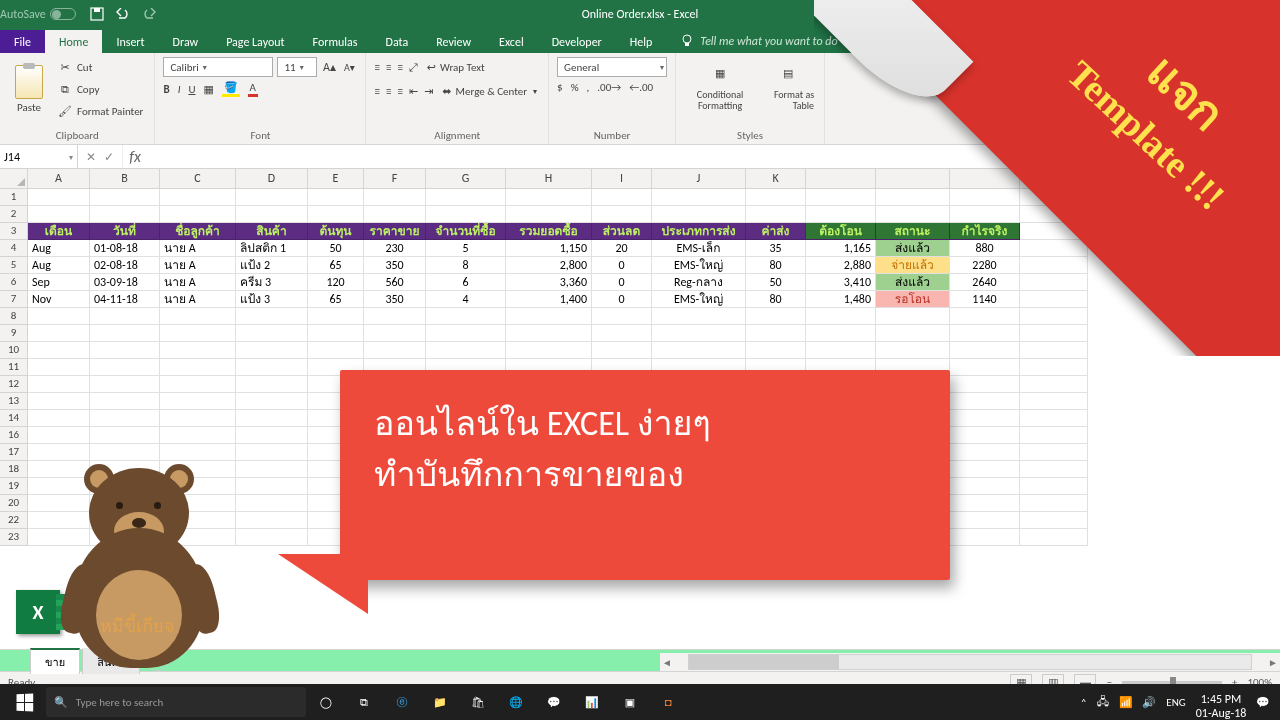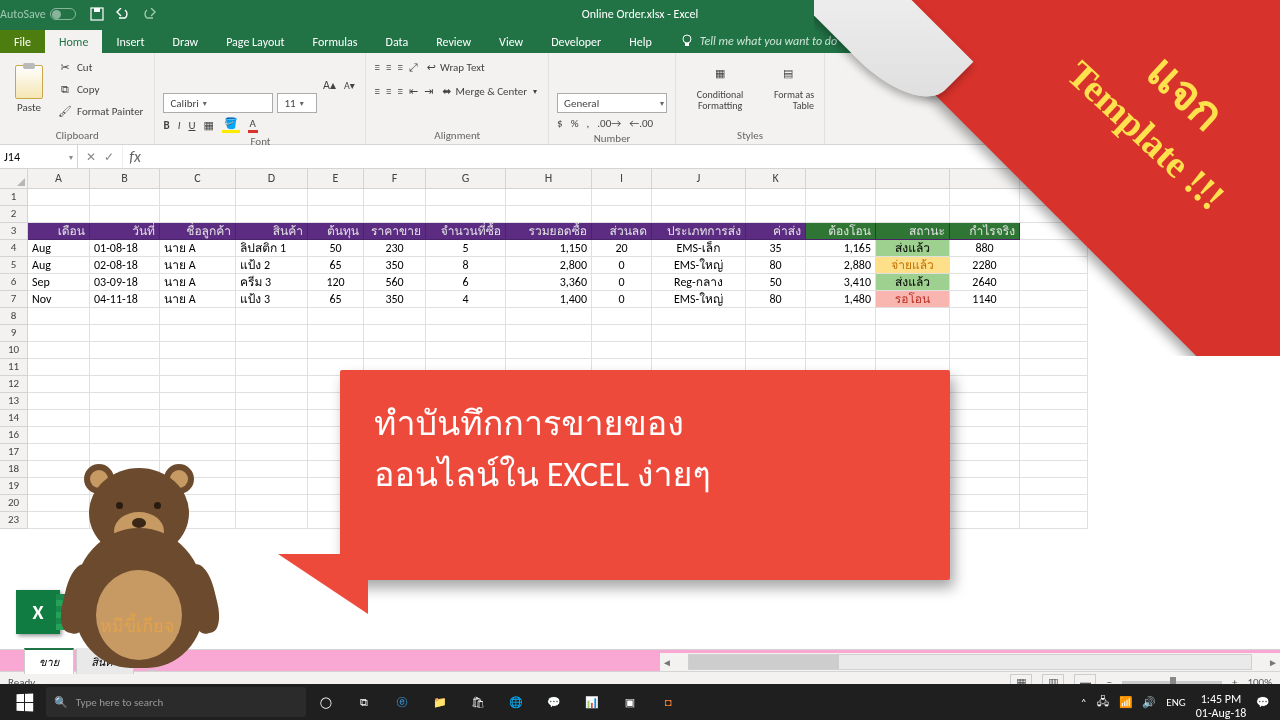--- a/index.html
+++ b/index.html
@@ -10,34 +10,34 @@
 .titlebar .autosave { color: #a0c8b0; display: flex; align-items: center; gap: 4px; }
 .titlebar .autosave .toggle { width: 26px; height: 12px; border: 1px solid #88b59a; border-radius: 6px; display: inline-block; position: relative; }
 .titlebar .autosave .toggle::after { content: ""; position: absolute; left: 1px; top: 0.5px; width: 9px; height: 9px; border-radius: 50%; background: #88b59a; }
 .titlebar .qat { display: flex; gap: 12px; margin-left: 14px; align-items: center; }
 .titlebar .qat-ico { width: 14px; height: 14px; display: inline-flex; align-items: center; justify-content: center; }
 .titlebar .title { position: absolute; left: 50%; transform: translateX(-50%); font-size: 12px; }
 
 
 .ribbon-tabs { height: 25px; background: #217346; display: flex; align-items: flex-end; color: #fff; font-size: 12px; }
 .ribbon-tab { padding: 5px 14px 4px; cursor: pointer; }
-.ribbon-tab.file { background: #4d7c0f; }
+.ribbon-tab.file { background: #4c1d95; }
 .ribbon-tab.active { background: #f3f2f1; color: #217346; }
 .ribbon-tell { display: flex; align-items: center; gap: 6px; margin-left: 4px; padding: 5px 10px; color: #cde5d6; font-style: italic; }
 
 
 .ribbon { height: 92px; background: #f3f2f1; border-bottom: 1px solid #d4d4d4; display: flex; font-size: 11px; color: #444; }
 .ribbon-group { border-right: 1px solid #e1e1e1; padding: 4px 8px 2px; display: flex; flex-direction: column; justify-content: space-between; }
 .ribbon-group-label { text-align: center; font-size: 11px; color: #666; padding: 2px 0 0; }
 .ribbon-row { display: flex; align-items: center; gap: 4px; }
 .ribbon-col { display: flex; flex-direction: column; gap: 2px; }
 .big-btn { display: flex; flex-direction: column; align-items: center; width: 42px; padding: 2px; gap: 2px; }
 .big-btn .ico { width: 28px; height: 28px; display: flex; align-items: center; justify-content: center; }
 .small-btn { display: flex; align-items: center; gap: 4px; padding: 1px 3px; height: 20px; }
-.combo { border: 1px solid #ababab; background: #fff; height: 20px; display: flex; align-items: center; padding: 0 2px 0 6px; font-size: 11px; margin-top: 36px; }
+.combo { border: 1px solid #ababab; background: #fff; height: 20px; display: flex; align-items: center; padding: 0 2px 0 6px; font-size: 11px; }
 .combo .arrow { margin-left: 4px; font-size: 8px; color: #666; }
 .ico-sq { width: 16px; height: 16px; display: inline-flex; align-items: center; justify-content: center; }
 .clipboard-ico { width: 28px; height: 34px; background: linear-gradient(#fff,#f5e6b3); border: 1px solid #c9a84a; border-radius: 2px; position: relative; }
 .clipboard-ico::before { content: ""; position: absolute; top: -3px; left: 7px; width: 12px; height: 6px; background: #bababa; border-radius: 2px; }
 
 
 .formula-row { height: 24px; border-bottom: 1px solid #d4d4d4; display: flex; align-items: stretch; background: #fff; }
 .name-box { width: 78px; border-right: 1px solid #d4d4d4; display: flex; align-items: center; padding: 0 4px; font-size: 12px; }
 .name-box .arrow { margin-left: auto; font-size: 8px; color: #888; }
 .fx-btns { display: flex; align-items: center; gap: 8px; padding: 0 8px; color: #888; font-size: 12px; border-right: 1px solid #eee; }
@@ -47,33 +47,33 @@
 
 .grid-area { position: relative; height: 480px; overflow: hidden; }
 .col-headers { display: flex; height: 20px; background: #f3f2f1; border-bottom: 1px solid #d4d4d4; font-size: 12px; color: #444; position: sticky; top: 0; }
 .sel-all { width: 28px; border-right: 1px solid #d4d4d4; background: #f3f2f1; position: relative; }
 .sel-all::after { content: ""; position: absolute; right: 2px; bottom: 2px; width: 0; height: 0; border-left: 8px solid transparent; border-bottom: 8px solid #b7b7b7; }
 .col-h { border-right: 1px solid #d4d4d4; text-align: center; line-height: 19px; }
 .rows { }
 .grid-row { display: flex; height: 17px; font-size: 12px; }
 .row-h { width: 28px; background: #f3f2f1; border-right: 1px solid #d4d4d4; border-bottom: 1px solid #d4d4d4; text-align: center; line-height: 16px; color: #444; font-size: 11px; }
 .cell { border-right: 1px solid #e0e0e0; border-bottom: 1px solid #e0e0e0; padding: 0 4px; line-height: 16px; overflow: hidden; white-space: nowrap; }
-.hdr-cell { background: #5b2c82; color: #e5e5e5; font-weight: normal; border-right: 1px solid #4a2468; border-bottom: 1px solid #4a2468; text-align: right; }
+.hdr-cell { background: #5b2c82; color: #bef264; font-weight: bold; border-right: 1px solid #4a2468; border-bottom: 1px solid #4a2468; text-align: center; }
 .hdr-cell.g2 { background: #2f7533; }
 .status-sent { background: #9ed08f; text-align: center; }
 .status-paid { background: #ffe08a; color: #c07000; text-align: center; }
 .status-wait { background: #f9b6b0; color: #b83025; text-align: center; }
 .r { text-align: right; }
 .c { text-align: center; }
 
 
 .wA{width:62px}.wB{width:70px}.wC{width:76px}.wD{width:72px}.wE{width:56px}.wF{width:62px}.wG{width:80px}.wH{width:86px}.wI{width:60px}.wJ{width:94px}.wK{width:60px}.wL{width:70px}.wM{width:74px}.wN{width:70px}.wO{width:68px}
 
 
-.sheet-tabs { height: 22px; background: #f9a8d4; border-top: 1px solid #d4d4d4; display: flex; align-items: center; font-size: 11px; padding-left: 24px; gap: 2px; position: relative; font-style: italic; }
+.sheet-tabs { height: 22px; background: #86efac; border-top: 1px solid #d4d4d4; display: flex; align-items: center; font-size: 11px; padding-left: 30px; gap: 2px; position: relative; }
 .sheet-tab { padding: 3px 14px; background: #fff; border: 1px solid #ccc; border-bottom: none; border-top: 2px solid #217346; }
 .sheet-tab.inactive { background: #e9e9e9; border-top-color: transparent; }
 .sheet-add { width: 20px; height: 20px; display: flex; align-items: center; justify-content: center; border: 1px solid #ccc; border-radius: 50%; margin-left: 6px; color: #666; }
 .sheet-scroll { position: absolute; right: 0; bottom: 0; height: 18px; width: 620px; background: #f3f2f1; display: flex; align-items: center; }
 .hscroll-track { flex: 1; height: 16px; background: #eaeaea; border: 1px solid #d0d0d0; position: relative; margin: 0 14px; }
 .hscroll-thumb { position: absolute; left: 0; top: 0; height: 100%; width: 150px; background: #cdcdcd; }
 .scroll-arrow{width:14px;text-align:center;color:#777;font-size:10px}
 
 
 .statusbar { height: 22px; background: #f3f2f1; border-top: 1px solid #d4d4d4; display: flex; align-items: center; font-size: 11px; color: #555; padding: 0 8px; gap: 10px; }
@@ -156,21 +156,21 @@
 
 <div class="ribbon-tabs">
   <div class="ribbon-tab file">File</div>
   <div class="ribbon-tab active">Home</div>
   <div class="ribbon-tab">Insert</div>
   <div class="ribbon-tab">Draw</div>
   <div class="ribbon-tab">Page Layout</div>
   <div class="ribbon-tab">Formulas</div>
   <div class="ribbon-tab">Data</div>
   <div class="ribbon-tab">Review</div>
-  <div class="ribbon-tab">View</div>
+  <div class="ribbon-tab">Excel</div>
   <div class="ribbon-tab">Developer</div>
   <div class="ribbon-tab">Help</div>
   <div class="ribbon-tell">
     <svg width="14" height="14">
         <circle cx="7" cy="5" r="4" fill="none" stroke="#fff"></circle>
         <rect x="5" y="9" width="4" height="3" fill="#fff"></rect>
       </svg>
     <span>Tell me what you want to do</span>
   </div>
 </div>
@@ -638,20 +638,38 @@
         <div class="cell wI"></div>
         <div class="cell wJ"></div>
         <div class="cell wK"></div>
         <div class="cell wL"></div>
         <div class="cell wM"></div>
         <div class="cell wN"></div>
         <div class="cell wO"></div>
       </div>
       <div class="grid-row">
         <div class="row-h">20</div>
+        <div class="cell wA"></div>
+        <div class="cell wB"></div>
+        <div class="cell wC"></div>
+        <div class="cell wD"></div>
+        <div class="cell wE"></div>
+        <div class="cell wF"></div>
+        <div class="cell wG"></div>
+        <div class="cell wH"></div>
+        <div class="cell wI"></div>
+        <div class="cell wJ"></div>
+        <div class="cell wK"></div>
+        <div class="cell wL"></div>
+        <div class="cell wM"></div>
+        <div class="cell wN"></div>
+        <div class="cell wO"></div>
+      </div>
+      <div class="grid-row">
+        <div class="row-h">22</div>
         <div class="cell wA"></div>
         <div class="cell wB"></div>
         <div class="cell wC"></div>
         <div class="cell wD"></div>
         <div class="cell wE"></div>
         <div class="cell wF"></div>
         <div class="cell wG"></div>
         <div class="cell wH"></div>
         <div class="cell wI"></div>
         <div class="cell wJ"></div>
@@ -738,22 +756,22 @@
     <span>ENG</span>
     <div class="clock">
       <div>1:45 PM</div>
       <div>01-Aug-18</div>
     </div>
     <span>💬</span>
   </div>
 </div>
 
 <div class="speech">
+  <div>ออนไลน์ใน EXCEL ง่ายๆ</div>
   <div>ทำบันทึกการขายของ</div>
-  <div>ออนไลน์ใน EXCEL ง่ายๆ</div>
 </div>
 
 <div class="fold">
   <div class="paper"></div>
   <div class="curl"></div>
   <div class="txt">
     <div class="t1">แจก</div>
     <div class="t2">Template !!!</div>
   </div>
 </div>

